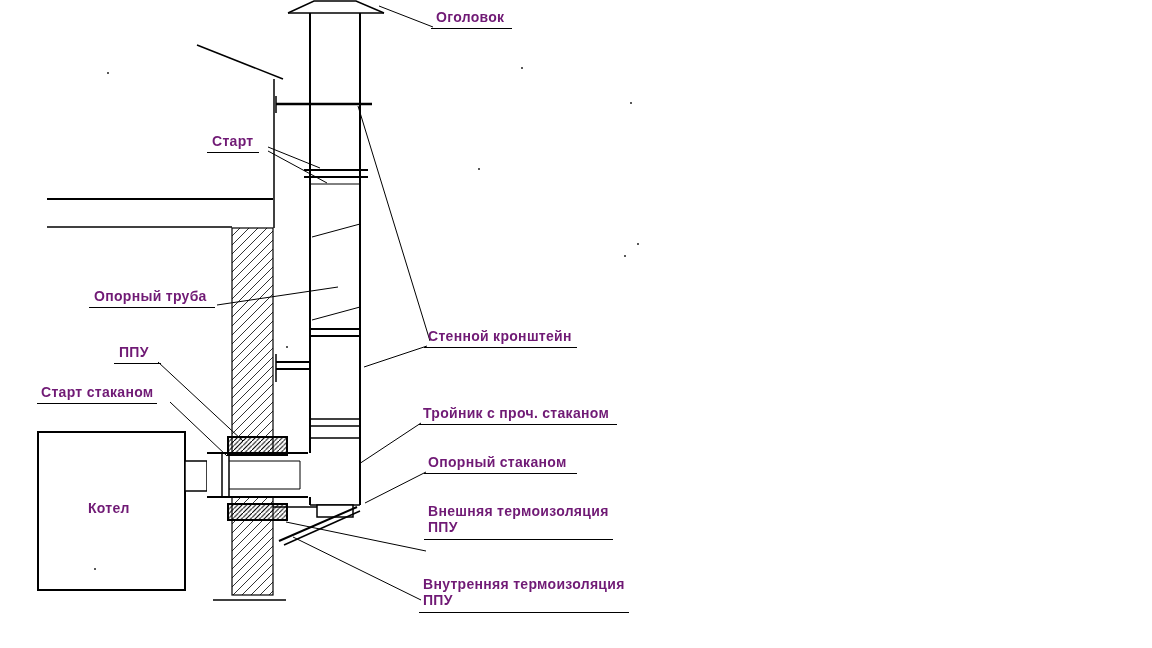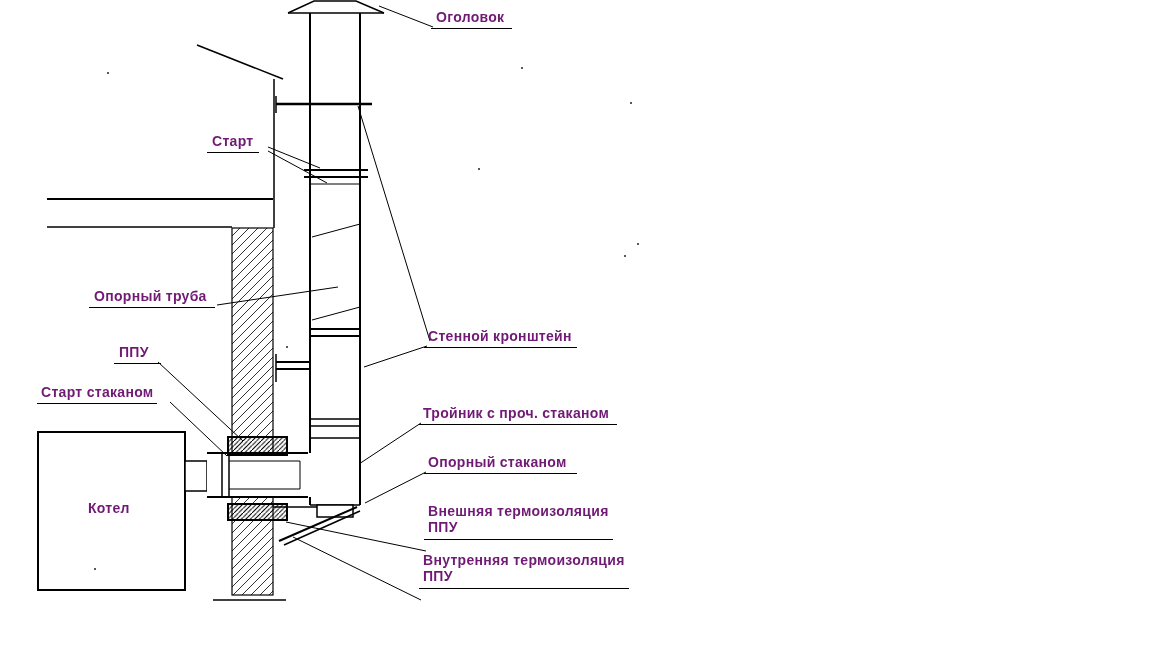--- a/index.html
+++ b/index.html
@@ -176,18 +176,18 @@
 
   <div class="lbl u" style="left:424px;top:454px;padding:0 10px 3px 4px;">
     <span>Опорный стаканом</span>
   </div>
 
   <div class="lbl u" style="left:424px;top:503px;padding:0 4px 4px 4px;">
     <span>Внешняя термоизоляция</span>
     <span>ППУ</span>
   </div>
 
-  <div class="lbl u" style="left:419px;top:552px;padding:0 4px 4px 4px;">
+  <div class="lbl u" style="left:419px;top:576px;padding:0 4px 4px 4px;">
     <span>Внутренняя термоизоляция</span>
     <span>ППУ</span>
   </div>
 
 </div>
 
 </body></html>

